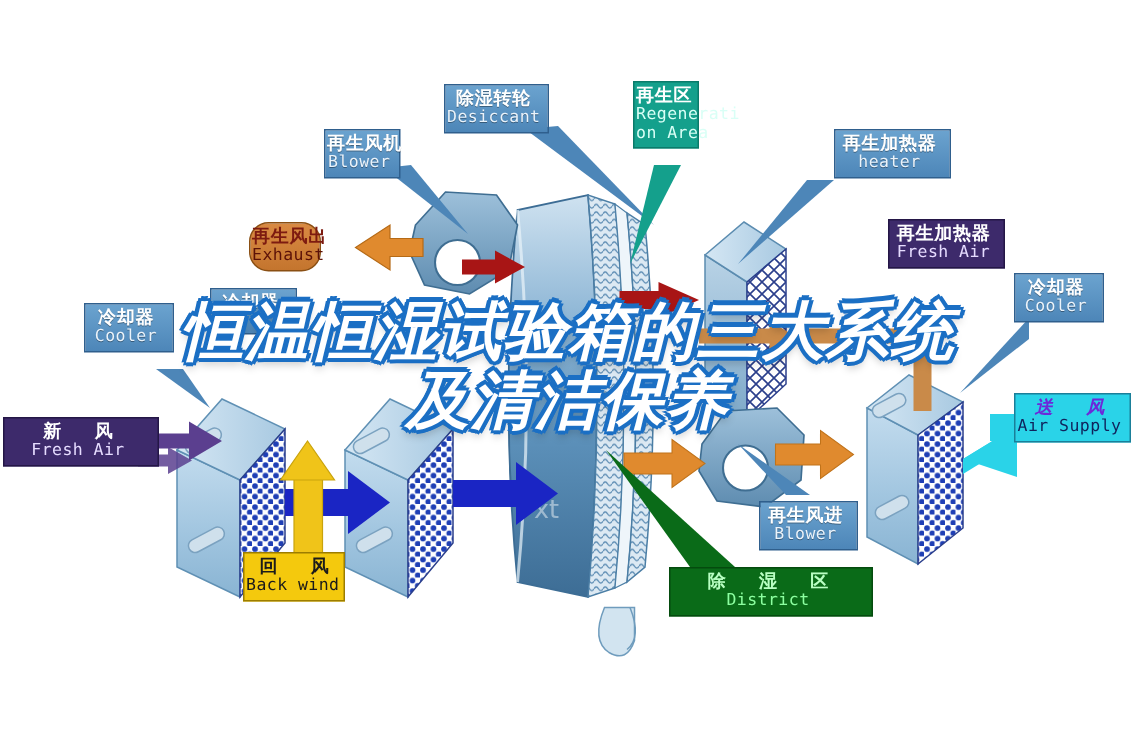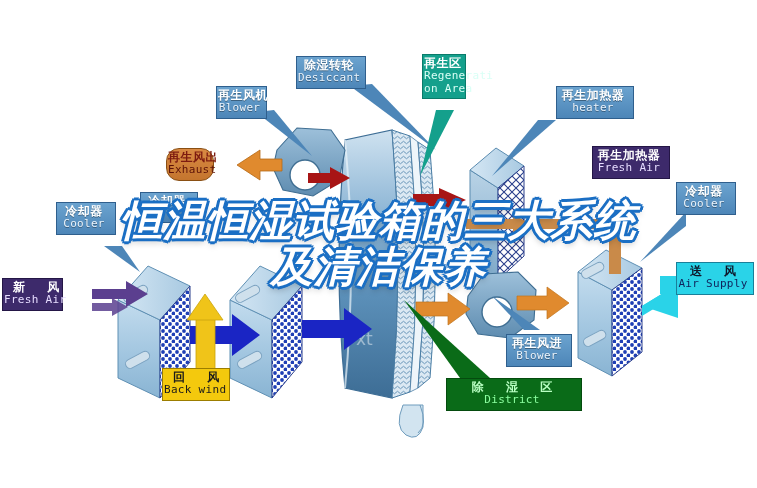--- a/index.html
+++ b/index.html
@@ -83,21 +83,21 @@
     background: #0a6b18;
     border: 1px solid #044b0e;
   }
   .lb-green .cn { color:#b9ffc3; }
   .lb-green .en { color:#8cffa0; }
 
   .lb-cyan {
     background: #2ad3e8;
     border: 1px solid #1a7f99;
   }
-  .lb-cyan .cn { color:#0f172a; }
+  .lb-cyan .cn { color:#6d28d9;font-style:italic; }
   .lb-cyan .en { color:#10235c; }
 
   .lb-yellow {
     background: #f4c90d;
     border: 1px solid #9c7d00;
   }
   .lb-yellow .cn { color:#1b1b1b; }
   .lb-yellow .en { color:#1b1b1b; }
 
   
@@ -345,21 +345,21 @@
 
   <div class="label lb-blue" style="left:140px; top:192px; width:58px; padding-bottom:14px;">
     <span class="cn">冷却器</span>
   </div>
 
   <div class="label lb-blue" style="left:676px; top:182px; width:60px;">
     <span class="cn">冷却器</span>
     <span class="en">Cooler</span>
   </div>
 
-  <div class="label lb-purple" style="left:2px; top:278px; width:61px;">
+  <div class="label lb-purple" style="left:2px; top:278px; width:104px;">
     <span class="cn spaced">新 风</span>
     <span class="en">Fresh Air</span>
   </div>
 
   <div class="label lb-yellow" style="left:162px; top:368px; width:68px;">
     <span class="cn spaced">回 风</span>
     <span class="en">Back wind</span>
   </div>
 
   <div class="label lb-blue" style="left:506px; top:334px; width:66px;">

